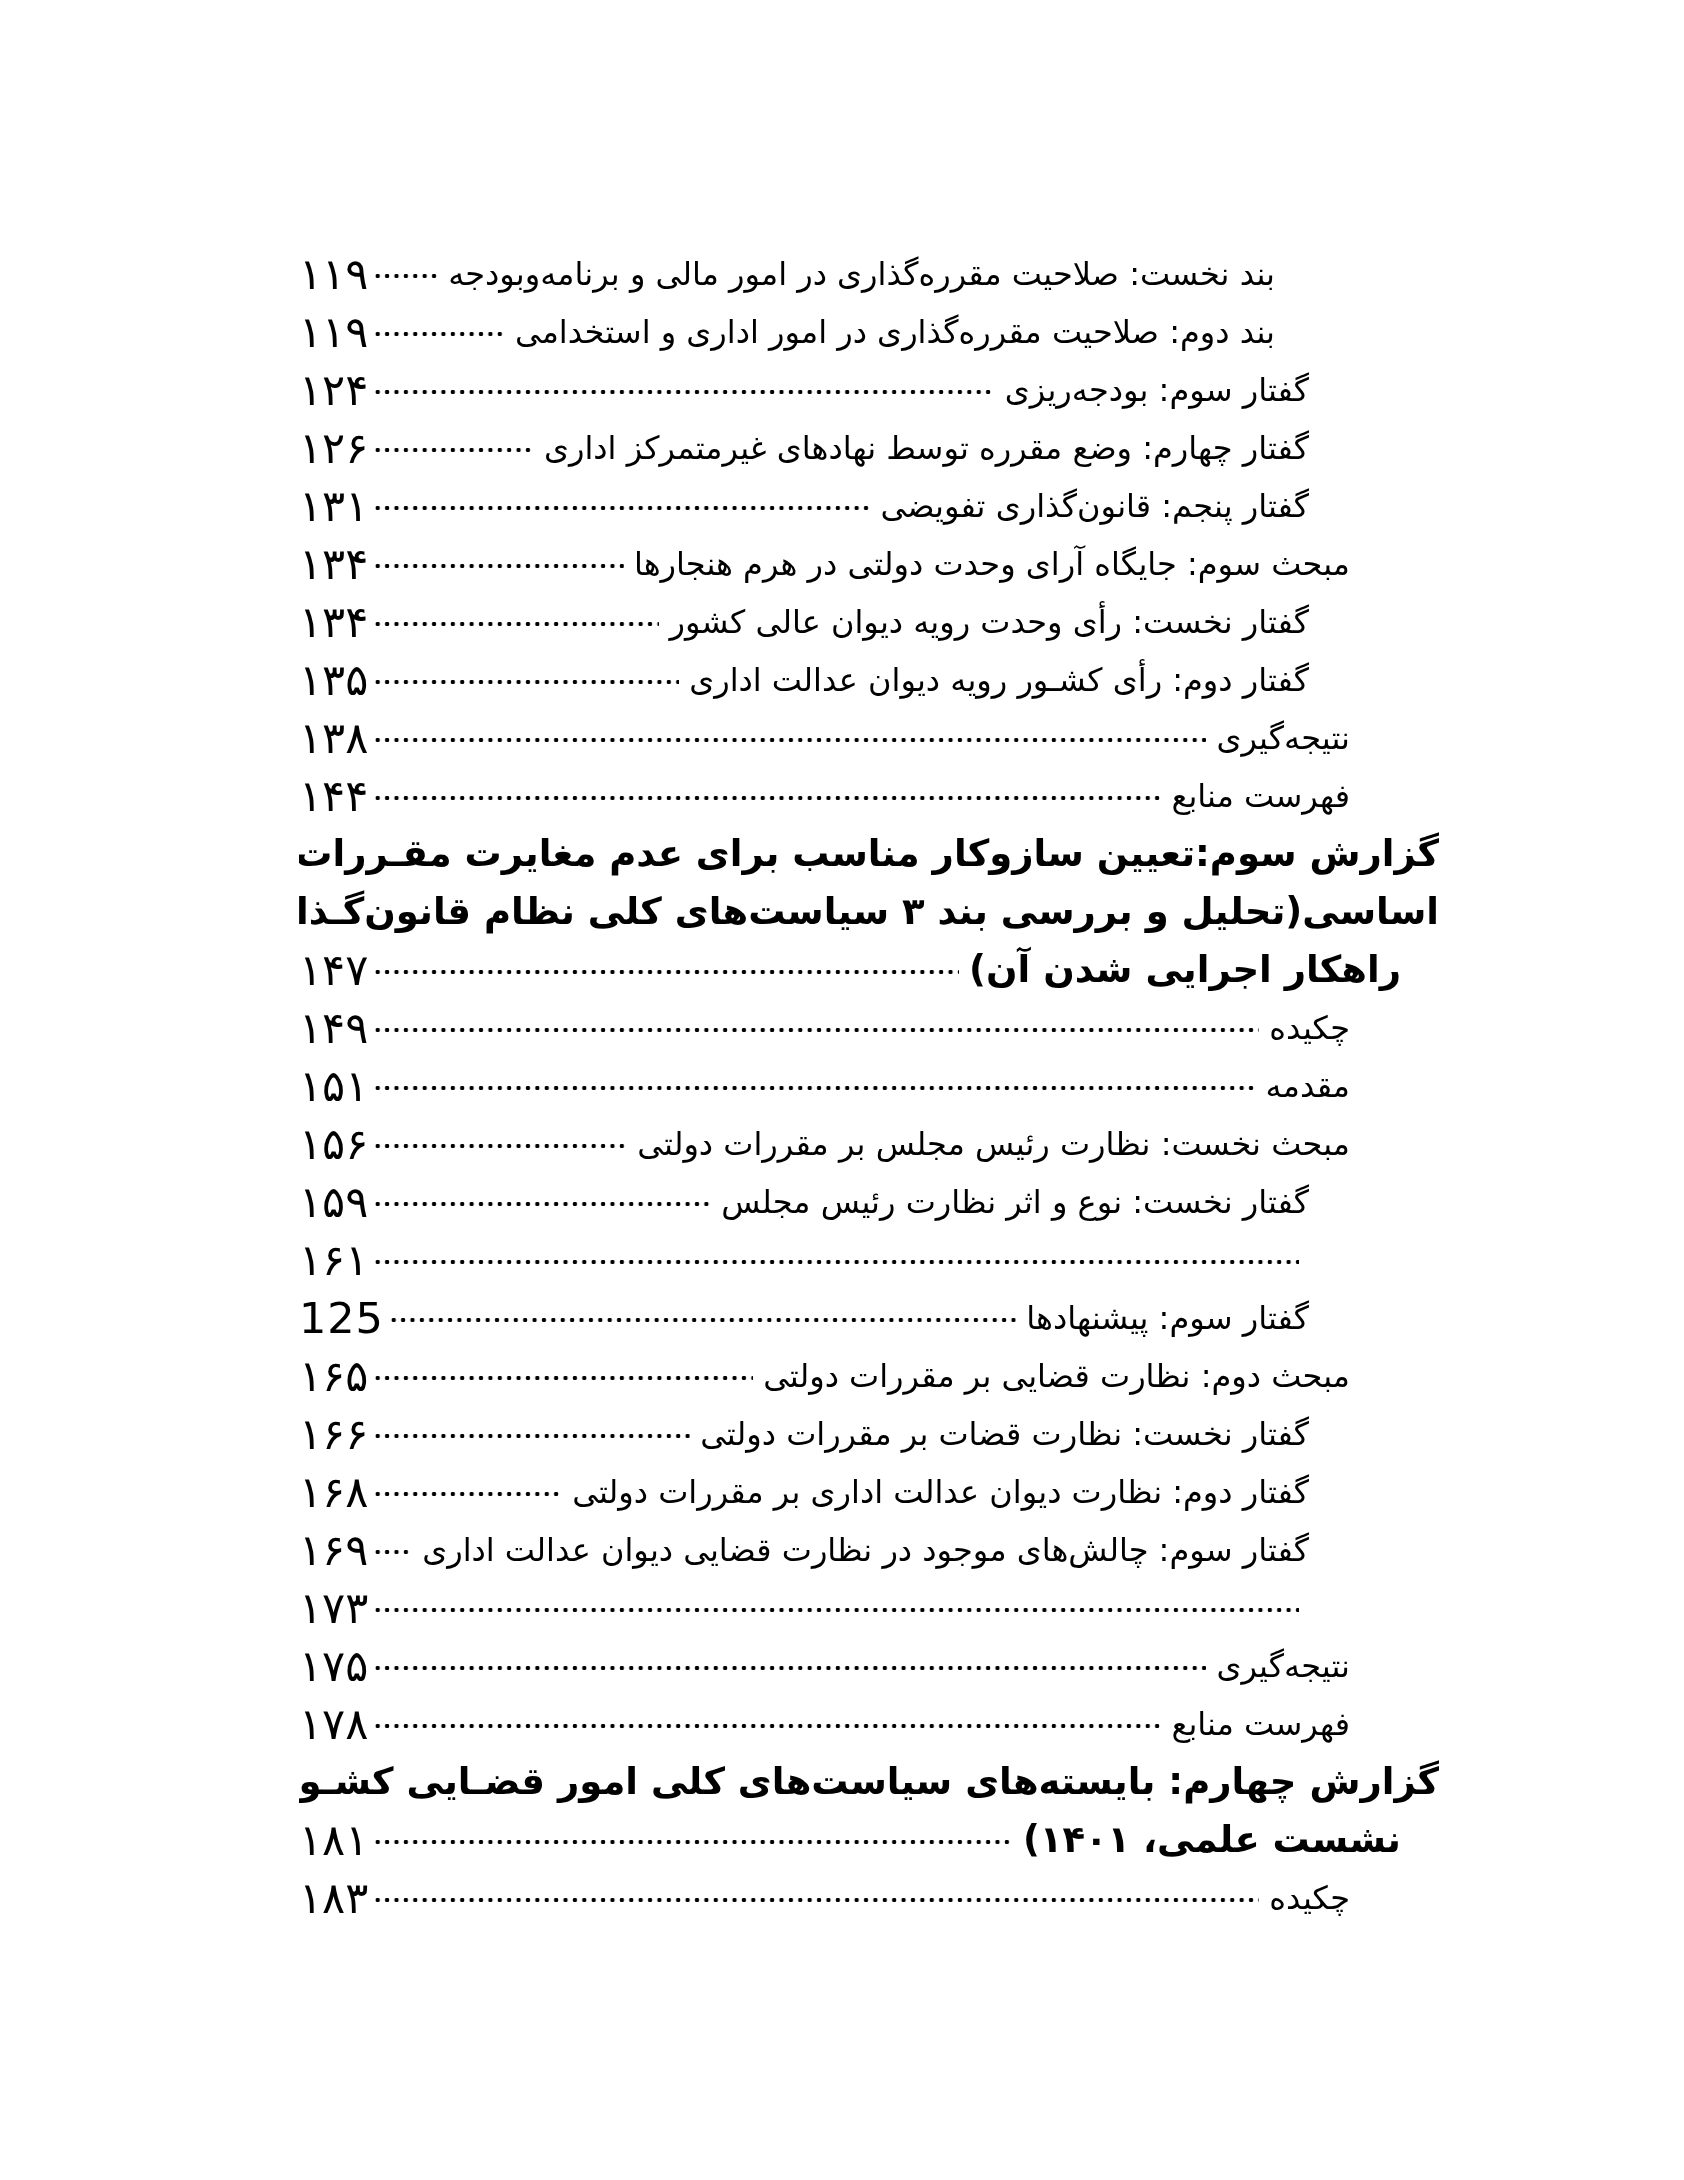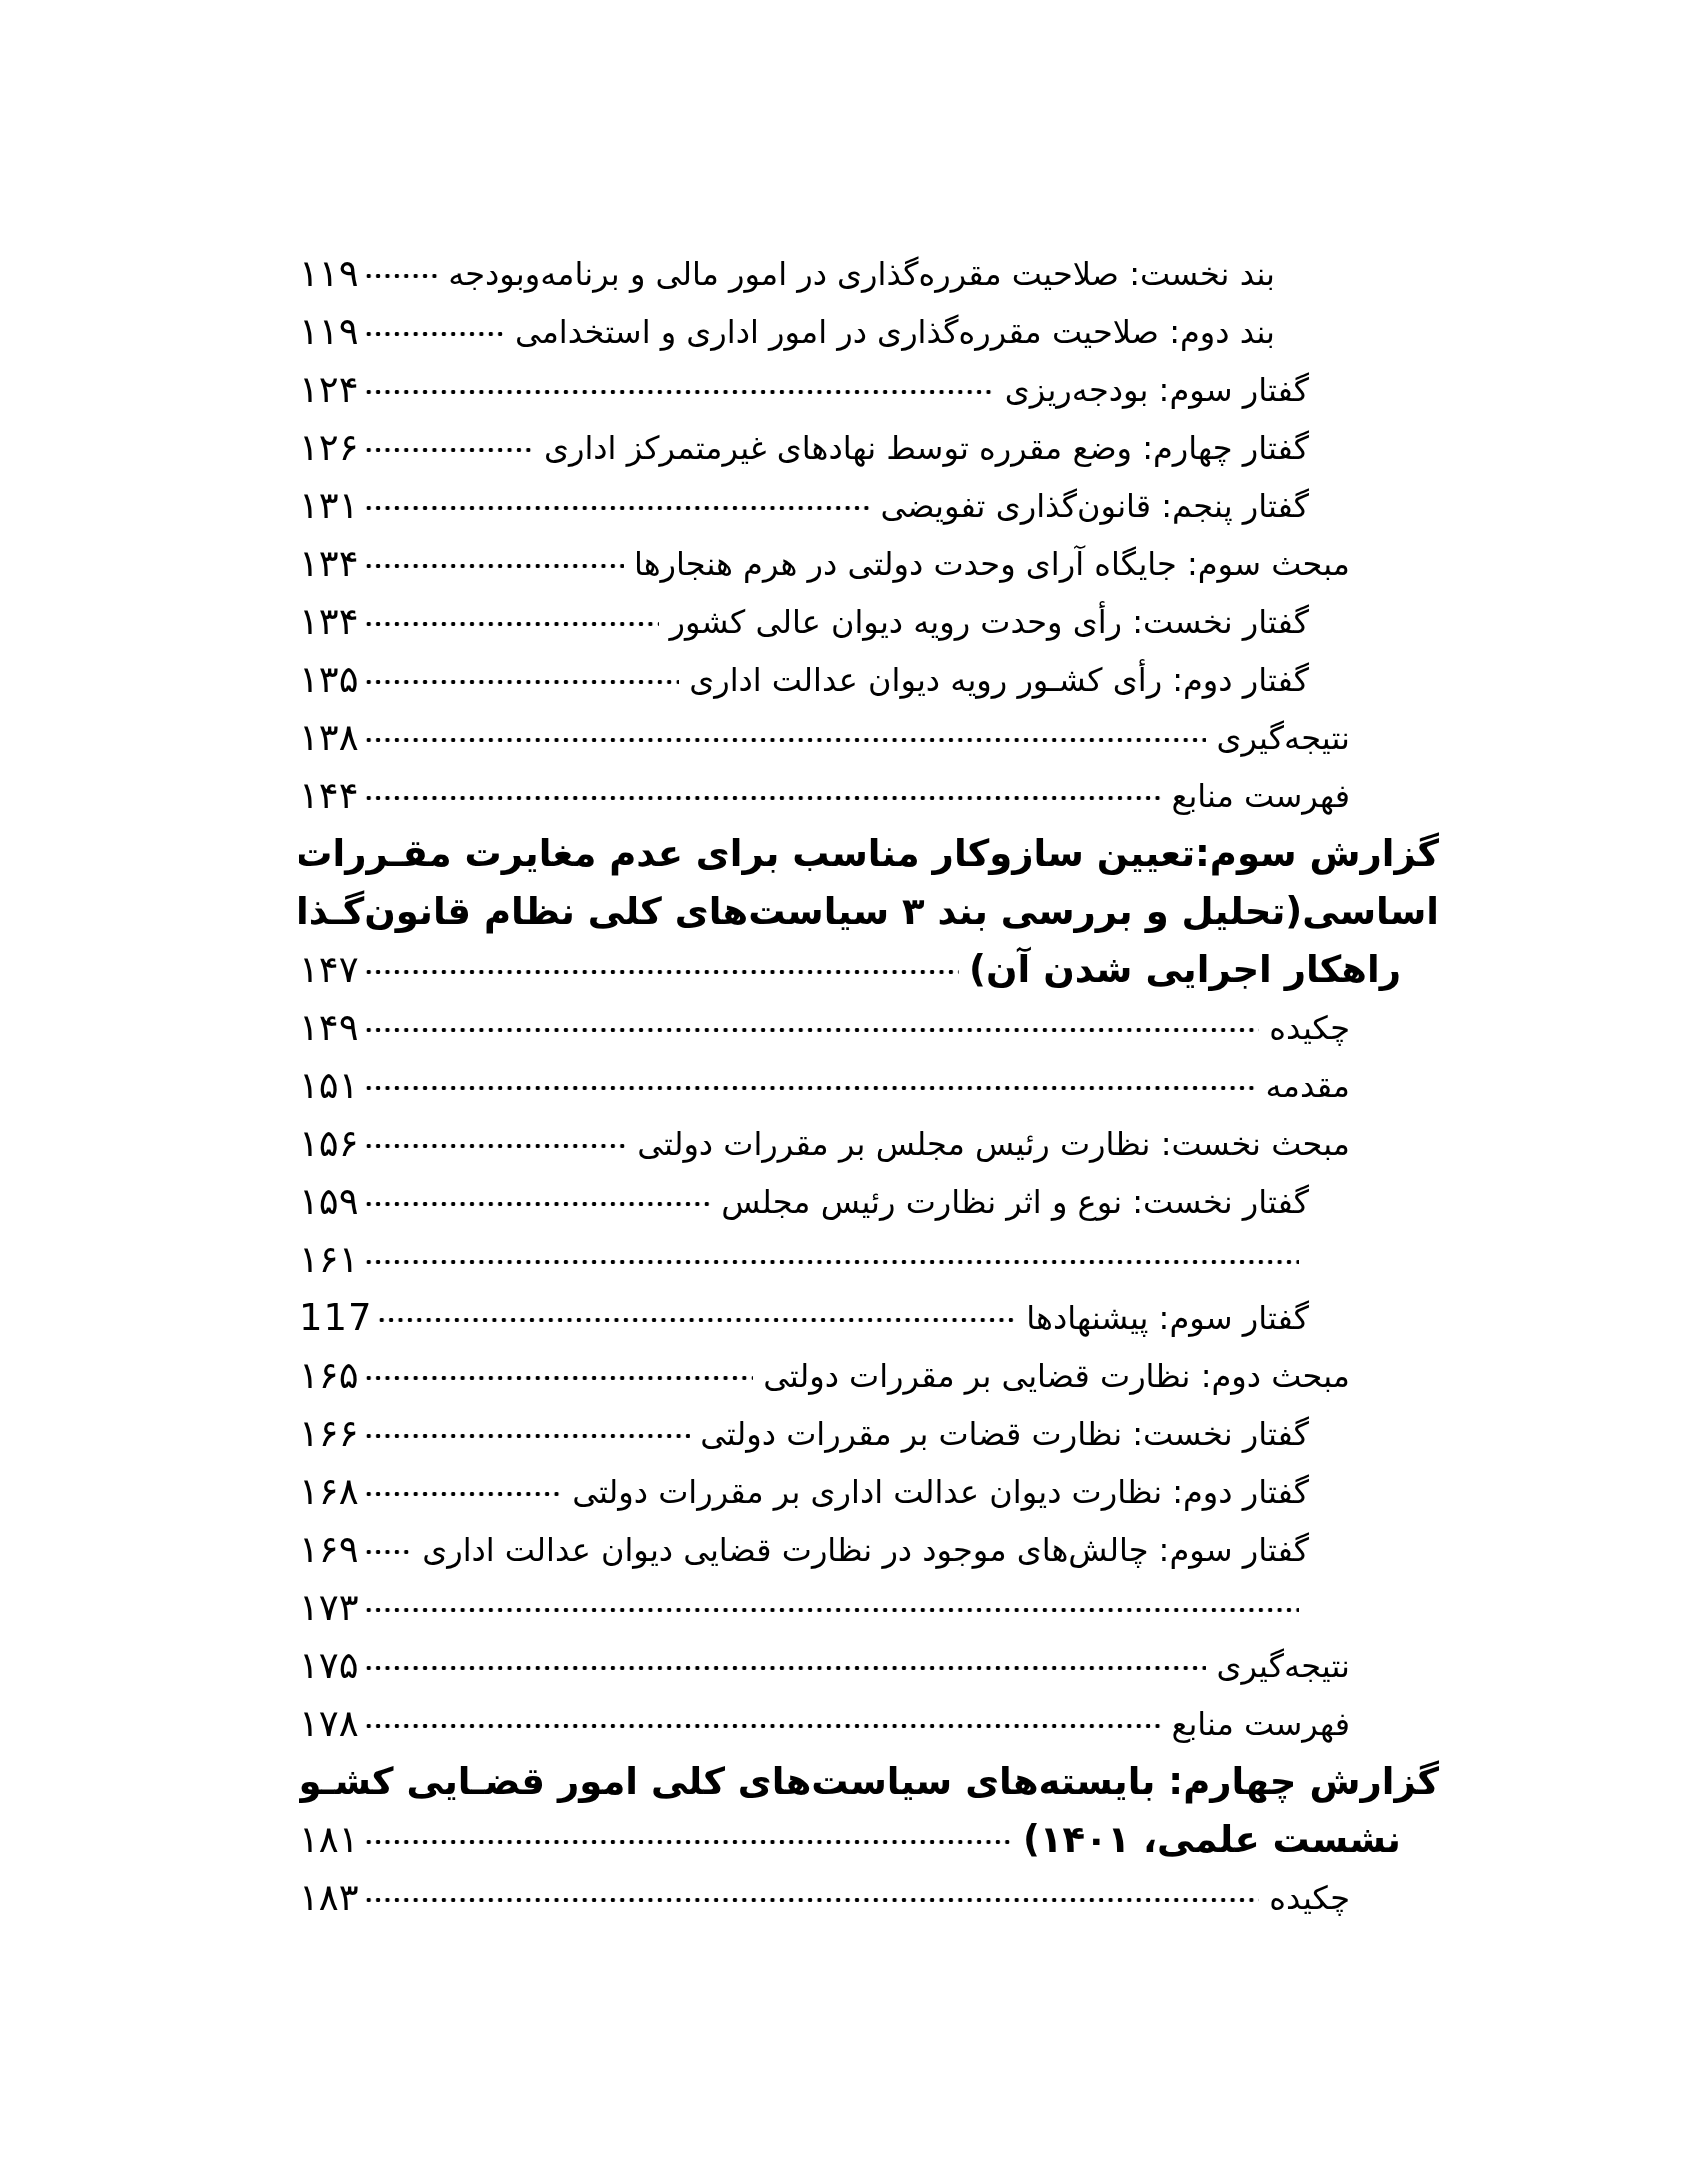--- a/index.html
+++ b/index.html
@@ -40,21 +40,21 @@
     margin-right:10.2px;
     background-image:radial-gradient(circle, #000 1.9px, rgba(0,0,0,0) 2.5px);
     background-size:9.4px 6px;
     background-repeat:repeat-x;
     background-position:0 calc(100% - 24px);
   }
   .pageno{
     flex:0 0 auto;
     min-width:55px;
     text-align:left;
-    font-size:37px;
+    font-size:43px;
     letter-spacing:0.9px;
   }
   
   .lvl0{padding-right:89px;}
   .lvl1{padding-right:130px;}
   .lvl2{padding-right:164px;}
   
   .hline{
     display:block;
     height:58px;
@@ -156,21 +156,21 @@
         <span class="leader"></span>
         <span class="pageno">۱۵۹</span>
       </div>
       <div class="row lvl1">
         <span class="leader"></span>
         <span class="pageno">۱۶۱</span>
       </div>
       <div class="row lvl1">
         <span class="label">گفتار سوم: پیشنهادها</span>
         <span class="leader"></span>
-        <span class="pageno">117</span>
+        <span class="pageno">125</span>
       </div>
       <div class="row lvl0">
         <span class="label">مبحث دوم: نظارت قضایی بر مقررات دولتی</span>
         <span class="leader"></span>
         <span class="pageno">۱۶۵</span>
       </div>
       <div class="row lvl1">
         <span class="label">گفتار نخست: نظارت قضات بر مقررات دولتی</span>
         <span class="leader"></span>
         <span class="pageno">۱۶۶</span>

